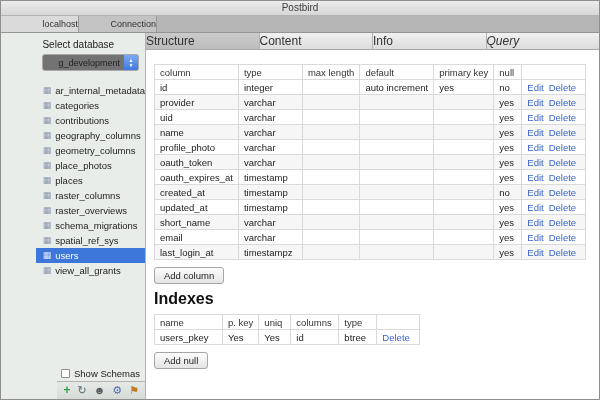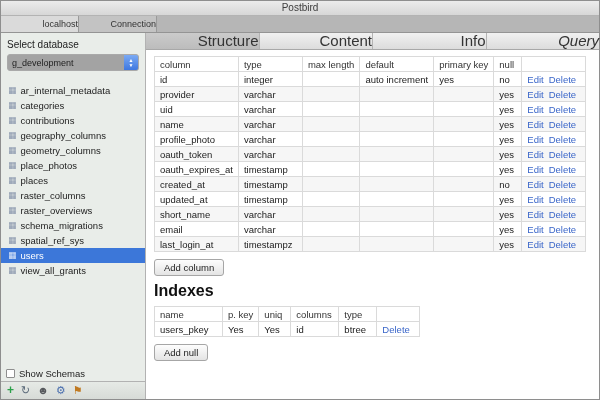--- a/index.html
+++ b/index.html
@@ -11,48 +11,48 @@
   .titlebar { height:15px; flex:0 0 15px; background:linear-gradient(#ececec,#d7d7d7); border-bottom:1px solid #b3b3b3; text-align:center; font-size:10px; line-height:14px; color:#3d3d3d; }
 
   
   .tabstrip { height:17px; flex:0 0 17px; background:#b6b6b6; display:flex; border-bottom:1px solid #949494; }
   .conn-tab { width:78px; font-size:9px; line-height:16px; text-align:right; color:#333; background:#c3c3c3; border-right:1px solid #9a9a9a; cursor:default; }
   .conn-tab.active { background:#dadada; }
 
   .body { flex:1; display:flex; min-height:0; }
 
   
-  .sidebar { width:145px; flex:0 0 145px; background:#e9ede9; border-right:1px solid #b2b2b2; display:flex; flex-direction:column; min-height:0; }
+  .sidebar { width:145px; flex:0 0 145px; background:#e9ede9; border-right:1px solid #b2b2b2; display:flex; flex-direction:column; min-height:0;align-items:flex-end; }
   .sb-top { padding:6px 6px 4px 6px; }
   .sb-label { font-size:10px; color:#222; margin-bottom:4px; }
-  .db-select { height:17px; background:#a3a3a3; border:1px solid #a9a9a9; border-radius:3px; display:flex; align-items:center; overflow:hidden; }
+  .db-select { height:17px; background:#737373; border:1px solid #a9a9a9; border-radius:3px; display:flex; align-items:center; overflow:hidden;padding-left:11px; }
   .db-select .val { flex:1; font-size:9px; color:#222; padding:0 4px; white-space:nowrap; overflow:hidden; }
   .db-select .arrows { width:14px; height:100%; background:linear-gradient(#7aaaf4,#3f78e0); color:#fff; font-size:5px; line-height:5px; display:flex; flex-direction:column; align-items:center; justify-content:center; }
   .table-list { flex:1; margin-top:8px; overflow:hidden; }
   .table-item { height:15px; display:flex; align-items:center; gap:4px; padding:0 0 0 7px; font-size:9.5px; color:#222; white-space:nowrap; cursor:default; }
   .table-item .tbl-icon { font-size:9px; color:#8a97ad; line-height:9px; }
   .table-item.selected { background:#3c77d9; color:#fff; }
   .table-item.selected .tbl-icon { color:#dbe6f8; }
   .sb-schemas { flex:0 0 16px; display:flex; align-items:center; gap:4px; padding:0 5px; font-size:9.5px; color:#222; }
   .cbx { width:9px; height:9px; background:#fff; border:1px solid #8f8f8f; border-radius:1px; }
   .sb-toolbar { flex:0 0 18px; border-top:1px solid #b2b2b2; background:linear-gradient(#e6eae6,#d7dbd7); display:flex; align-items:center; gap:7px; padding:0 6px; }
   .tool { font-size:11px; line-height:11px; cursor:default; }
   .tool.add { color:#2ca14a; font-weight:bold; font-size:12px; }
   .tool.refresh { color:#5c6b7a; }
   .tool.user { color:#55585c; }
   .tool.gear { color:#4a6fae; }
   .tool.tag { color:#c07a22; }
 
   
   .main { flex:1; display:flex; flex-direction:column; background:#fff; min-width:0; }
   .seg-tabs { flex:0 0 17px; display:flex; border-bottom:1px solid #a8a8a8; background:linear-gradient(#f1f1f1,#dcdcdc); }
-  .seg-tab { flex:1; text-align:right; font-size:15px; line-height:16px; color:#333; border-right:1px solid #b3b3b3; cursor:default; }
+  .seg-tab { flex:1; text-align:left; font-size:12px; line-height:16px; color:#333; border-right:1px solid #b3b3b3; cursor:default; }
   .seg-tab:last-child { border-right:none;font-style:italic; }
   .seg-tab.active { background:linear-gradient(#cbcbcb,#bcbcbc); }
-  .content { flex:1; padding:6px 8px; overflow:hidden; }
+  .content { flex:1; padding:14px 8px; overflow:hidden; }
 
   table.grid { border-collapse:collapse; background:#fff; }
   .grid th, .grid td { border:1px solid #dadada; padding:1.5px 5px; font-size:9.5px; font-weight:normal; text-align:left; color:#222; white-space:nowrap; }
   .grid thead th { background:#fff; color:#333; }
   .grid tbody tr:nth-child(even) td { background:#f6f6f6; }
   .grid a { color:#3a66c9; text-decoration:none; cursor:pointer; }
   .grid td.actions a { margin-right:4px; }
 
   .btn { display:inline-block; margin-top:7px; padding:2px 9px; font-size:9.5px; color:#222; background:linear-gradient(#fdfdfd,#e4e4e4); border:1px solid #a6a6a6; border-radius:3px; cursor:default; }
   .idx-title { margin-top:6px; margin-bottom:6px; font-size:16px; font-weight:bold; color:#111; }

